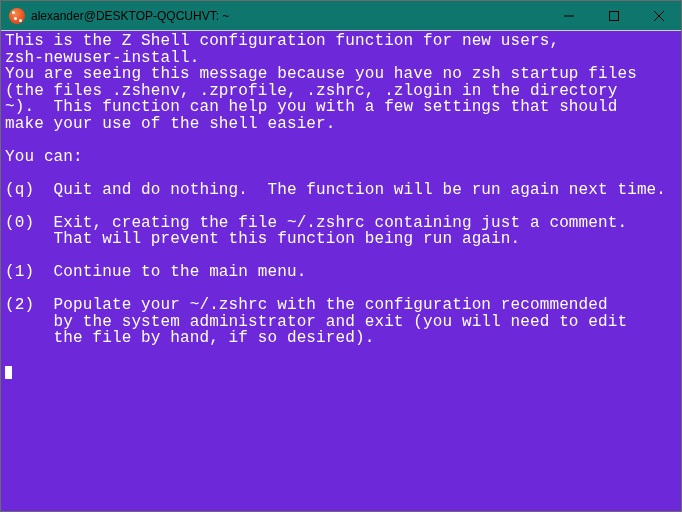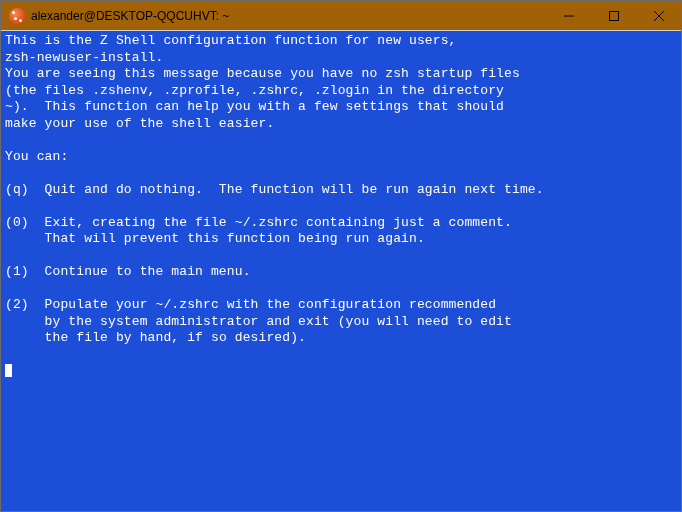--- a/index.html
+++ b/index.html
@@ -13,21 +13,21 @@
   .window {
     width: 682px;
     height: 512px;
     border: 1px solid #6b6b6b;
     display: flex;
     flex-direction: column;
     background: #000;
   }
   .titlebar {
     height: 30px;
-    background: #a16207;
+    background: #0f766e;
     display: flex;
     align-items: center;
     border-bottom: 1px solid #d0d0d0;
   }
   .app-icon {
     width: 16px;
     height: 16px;
     margin-left: 8px;
     margin-right: 6px;
     border-radius: 50%;
@@ -68,24 +68,24 @@
     display: flex;
     align-items: center;
     justify-content: center;
     font-size: 10px;
     color: #000;
     background: transparent;
   }
   .win-btn svg { display: block; }
   .terminal {
     flex: 1;
-    background: #1d4ed8;
+    background: #6d28d9;
     color: #fefefe;
     font-family: "Consolas", "Courier New", monospace;
-    font-size: 13px;
+    font-size: 16px;
     line-height: 16.5px;
     padding: 2px 4px 20px 4px;
     white-space: pre-wrap;
     letter-spacing: 0.12px;
     overflow: hidden;
   }
   .cursor {
     display: inline-block;
     width: 7px;
     height: 13px;

